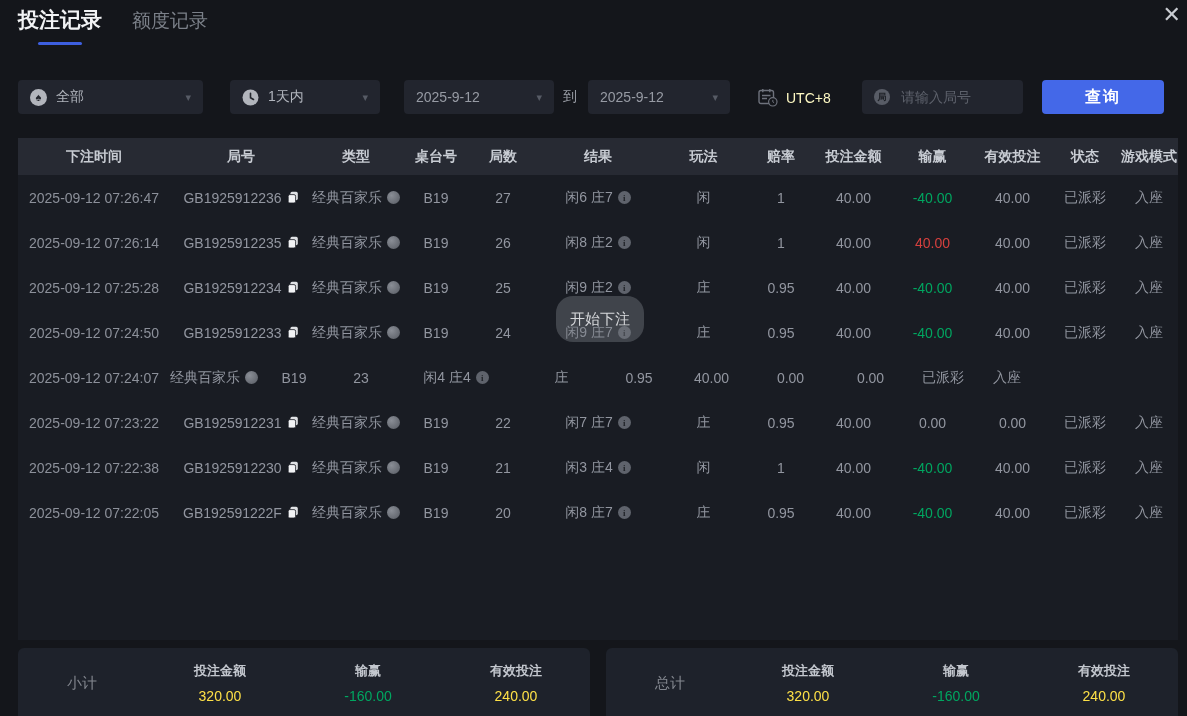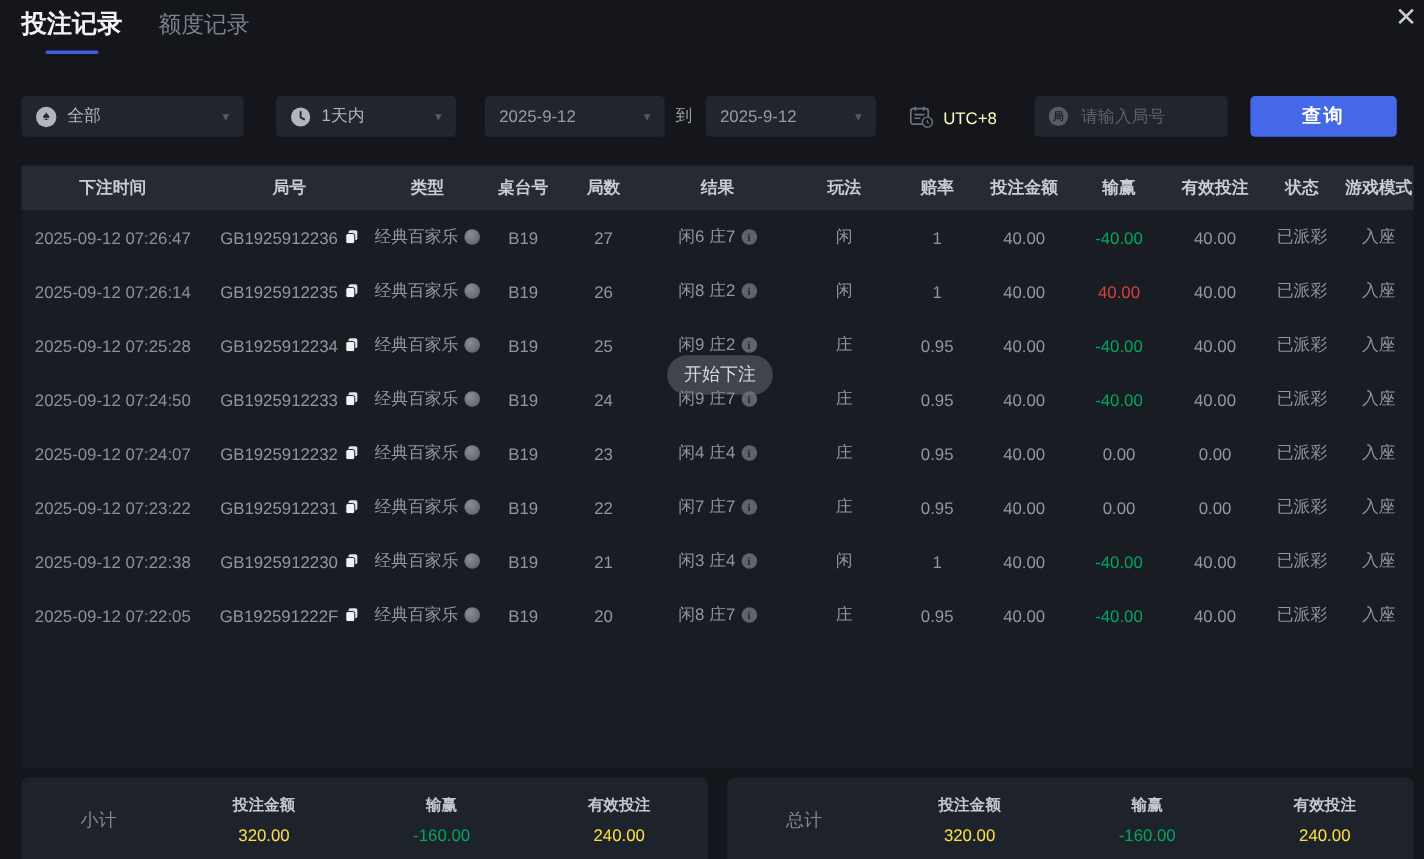--- a/index.html
+++ b/index.html
@@ -45,21 +45,21 @@
   .td{color:#9296a0;font-size:14px;height:100%;}
   .c0{width:152px}.c1{width:142px}.c2{width:88px}.c3{width:72px}.c4{width:62px}.c5{width:128px}.c6{width:83px}.c7{width:72px}.c8{width:73px}.c9{width:85px}.c10{width:75px}.c11{width:70px}.c12{width:58px}
   .td.c0{color:#8c909a;}
   .td.neg{color:var(--loss-green,#00a660);}
   .td.pos{color:var(--win-red,#d5403e);}
   .copy-icon{display:inline-flex;cursor:pointer;}
   .replay-icon{width:13px;height:13px;border-radius:50%;background:radial-gradient(circle at 35% 35%, #8a8e96, #565a62);cursor:pointer;flex:none;}
   .info-icon{width:13px;height:13px;border-radius:50%;background:#5f636c;color:#22252a;font-size:9px;font-weight:bold;display:inline-flex;align-items:center;justify-content:center;cursor:pointer;flex:none;font-family:"Liberation Serif",serif;}
 
   
-  .toast{position:absolute;left:556px;top:296px;height:33px;padding:0 14px;border-radius:17px;background:rgba(120,123,130,0.42);color:#d6d8db;font-size:15px;display:flex;align-items:center;}
+  .toast{position:absolute;left:556px;top:296px;height:46px;padding:0 14px;border-radius:17px;background:rgba(120,123,130,0.42);color:#d6d8db;font-size:15px;display:flex;align-items:center;}
 
   
   .panel{position:absolute;top:648px;height:80px;background:#1e222b;border-radius:6px 6px 0 0;display:grid;grid-template-columns:128px 1fr 1fr 1fr;}
   .panel.leftp{left:18px;width:572px;}
   .panel.rightp{left:606px;width:572px;}
   .panel .plabel{display:flex;align-items:flex-start;justify-content:center;color:#83878f;font-size:15px;padding-top:26px;}
   .pcol{text-align:center;padding-top:14px;}
   .pcol .klabel{color:#c3c7ce;font-size:13px;font-weight:600;margin-bottom:8px;}
   .pcol .kval{color:#fde047;font-size:14px;}
   .pcol .kval.neg{color:var(--loss-green,#00a660);}
@@ -261,29 +261,20 @@
     <div class="td c6">庄</div>
     <div class="td c7">0.95</div>
     <div class="td c8">40.00</div>
     <div class="td c9 neg">-40.00</div>
     <div class="td c10">40.00</div>
     <div class="td c11">已派彩</div>
     <div class="td c12">入座</div>
   </div>
         <div class="tr">
     <div class="td c0">2025-09-12 07:24:07</div>
-    <div class="td c1">
-      <span>GB1925912232</span>
-      <span class="copy-icon">
-        <svg width="12" height="13" viewBox="0 0 12 13">
-                <rect x="3.4" y="0.8" width="7.4" height="8.4" rx="1.6" fill="#dfe1e4"></rect>
-                <rect x="1.2" y="3.6" width="7.4" height="8.4" rx="1.6" fill="#f2f3f5" stroke="#191c23" stroke-width="0.8"></rect>
-              </svg>
-      </span>
-    </div>
     <div class="td c2">
       <span>经典百家乐</span>
       <span class="replay-icon"></span>
     </div>
     <div class="td c3">B19</div>
     <div class="td c4">23</div>
     <div class="td c5">
       <span>闲4 庄4</span>
       <span class="info-icon">i</span>
     </div>

